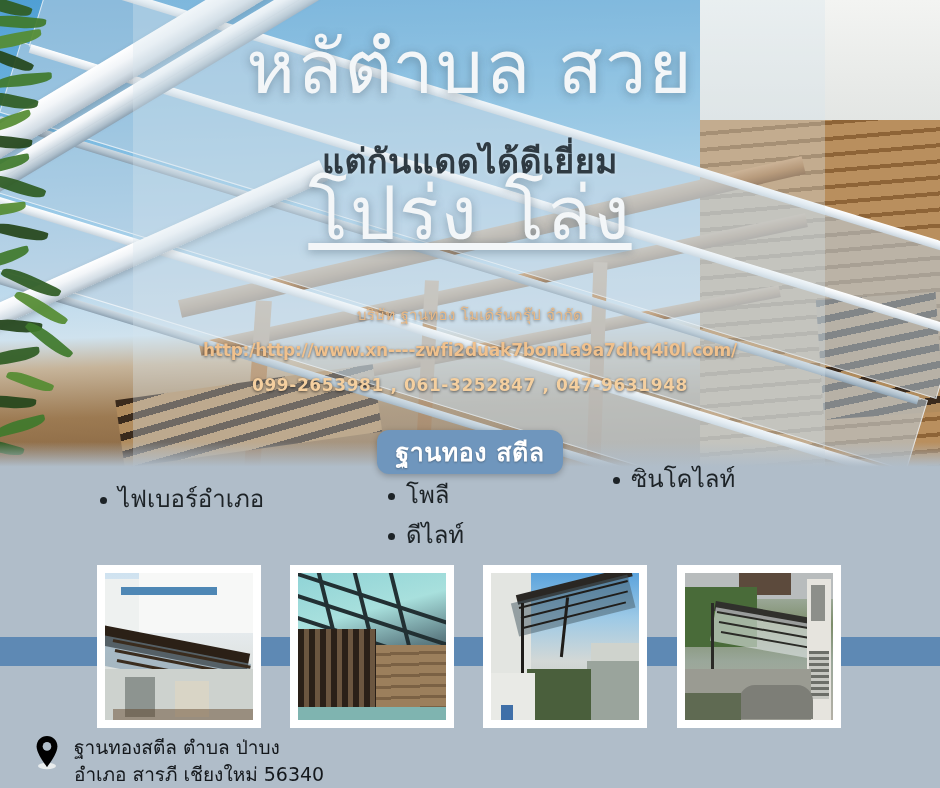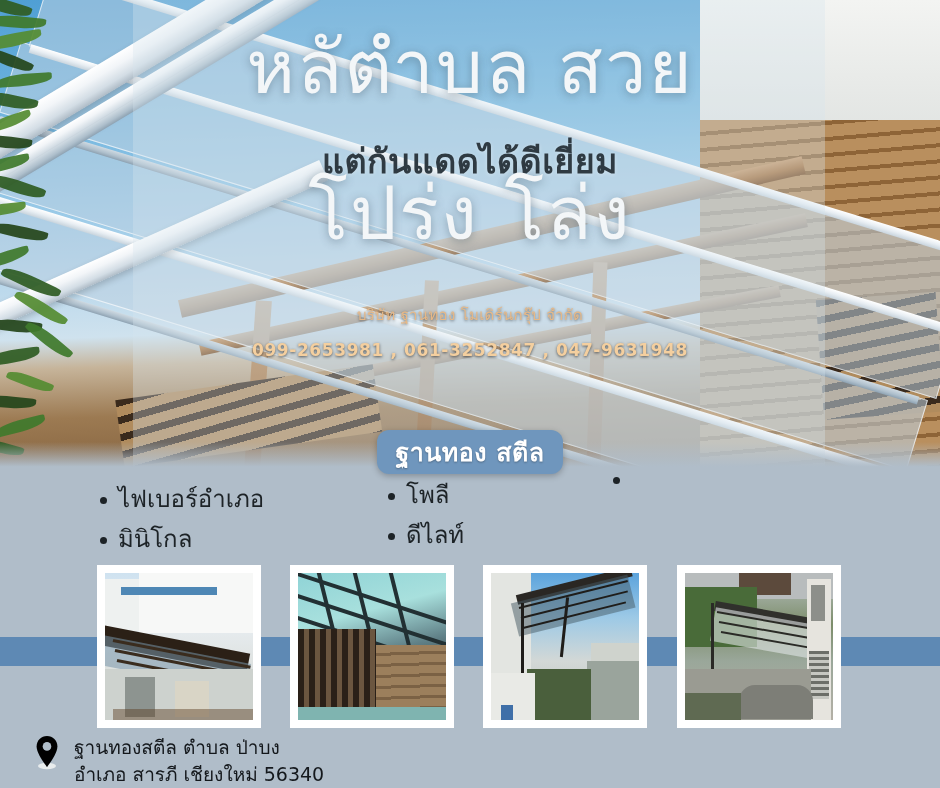--- a/index.html
+++ b/index.html
@@ -77,21 +77,21 @@
     letter-spacing:2px; text-shadow:0 2px 10px rgba(60,80,95,.45);
   }
   .subhead {
     position:absolute; left:0; top:134px; width:940px; text-align:center;
     font-size:34px; color:#2f3a42; font-weight:700; letter-spacing:.5px;
     text-shadow:0 1px 4px rgba(255,255,255,.35);
   }
   .headline2 {
     position:absolute; left:0; top:176px; width:940px; text-align:center;
     font-size:74px; line-height:1.0; color:#f3f6f8; font-weight:400;
-    letter-spacing:2px; text-shadow:0 2px 10px rgba(60,80,95,.45);
+    letter-spacing:2px; text-shadow:0 2px 10px rgba(60,80,95,.45);text-decoration:underline;
   }
 
   
   .contact { position:absolute; left:0; top:303px; width:940px; text-align:center; }
   .contact .company {
     font-size:15px; color:#e6b887; letter-spacing:.3px;
     text-shadow:0 1px 3px rgba(0,0,0,.55); margin-bottom:13px;
   }
   .contact .url {
     font-size:17px; font-weight:bold; color:#f0c18d; letter-spacing:-.2px;
@@ -228,51 +228,49 @@
   </div>
 
   <div class="headline-wrap">
     <div class="headline">หลัตำบล สวย</div>
   </div>
   <div class="subhead">แต่กันแดดได้ดีเยี่ยม</div>
   <div class="headline2">โปร่ง โล่ง</div>
 
   <div class="contact">
     <div class="company">บริษัท ฐานทอง โมเดิร์นกรุ๊ป จำกัด</div>
+    <div class="url">http:/http://www.xn----zwfi2duak7bon1a9a7dhq4i0l.com/</div>
     <div class="phones">099-2653981 , 061-3252847 , 047-9631948</div>
   </div>
 
   <div class="badge">
     <span>ฐานทอง สตีล</span>
   </div>
 
   <div class="features">
     <div class="fcol c1">
       <div class="fitem">
         <span class="fbullet"></span>
         <span>ไฟเบอร์อำเภอ</span>
       </div>
-      <div class="fitem">
-        <span class="fbullet"></span>
-        <span>มินิโกล</span>
-      </div>
     </div>
     <div class="fcol c2">
       <div class="fitem">
         <span class="fbullet"></span>
         <span>โพลี</span>
       </div>
       <div class="fitem">
         <span class="fbullet"></span>
         <span>ดีไลท์</span>
       </div>
     </div>
     <div class="fcol c3">
       <div class="fitem">
         <span class="fbullet"></span>
+        <span>ซินโคไลท์</span>
       </div>
     </div>
   </div>
 
   <div class="band"></div>
 
   <div class="thumbs">
 
     <div class="thumb t1">
       <div class="ph ph-a">

